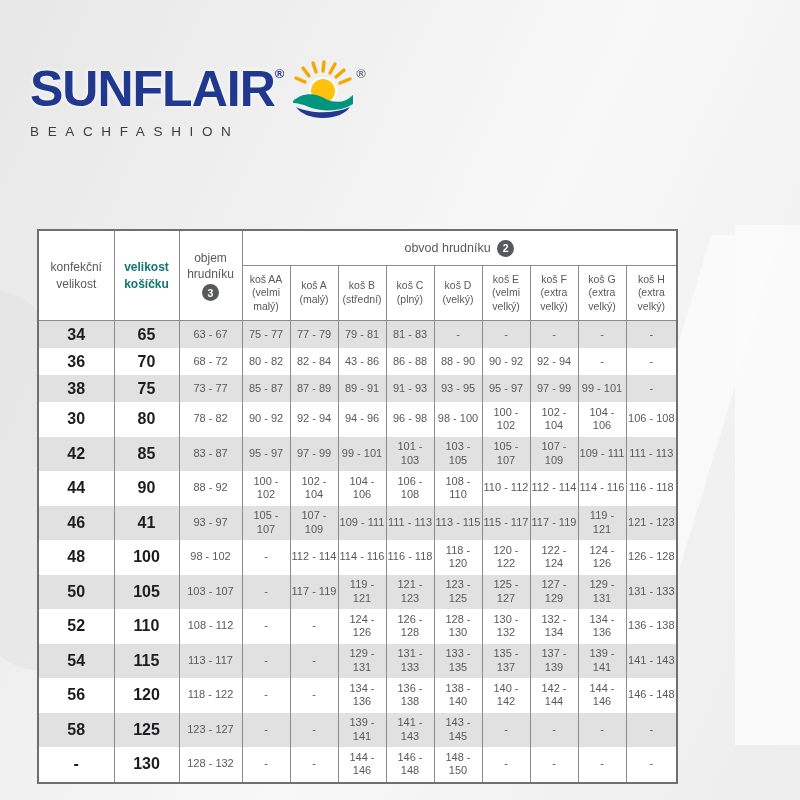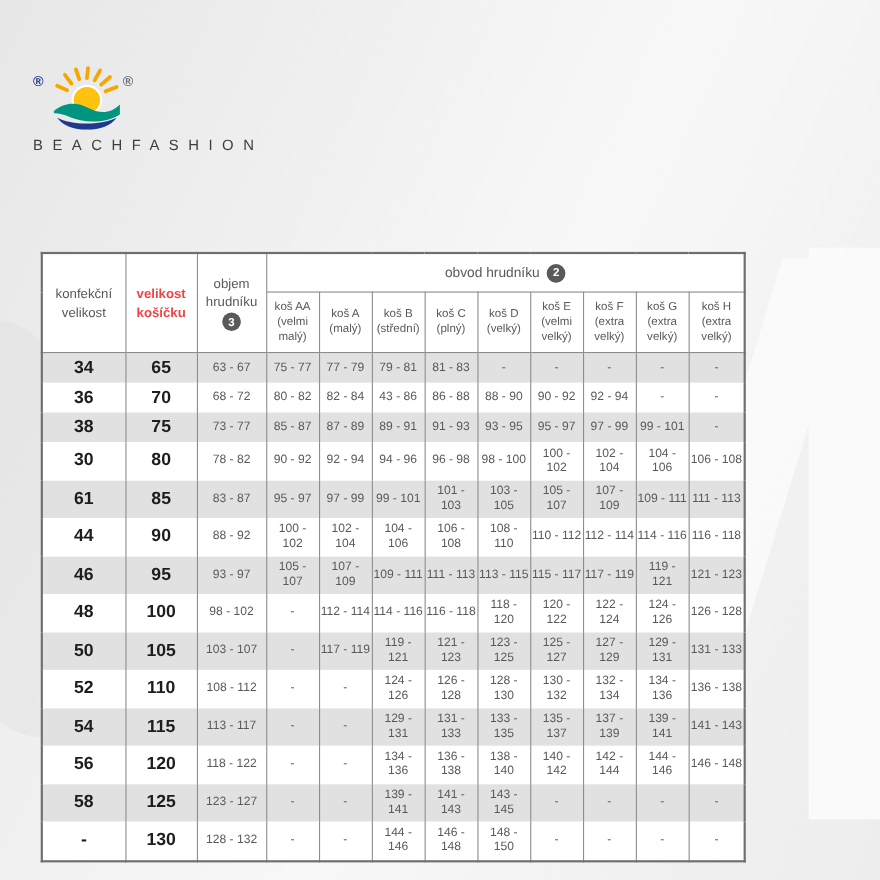--- a/index.html
+++ b/index.html
@@ -34,21 +34,21 @@
   .size-table{
     position:absolute;left:37px;top:229px;width:639px;z-index:1;
     border-collapse:collapse;table-layout:fixed;background:#fff;
     border:2px solid #6f6f6f;
   }
   .size-table th{
     background:#fff;border:1px solid #8c8c8c;color:#58595b;
     font-weight:normal;text-align:center;padding:2px 1px;
   }
   th.h-main{font-size:12px;line-height:1.35;}
-  th.h-main.bold span{font-weight:bold;color:#ef4444;}
+  th.h-main.bold span{font-weight:bold;color:#0f766e;}
   th.h-group{font-size:12.5px;height:30px;}
   th.h-cup{font-size:10.5px;line-height:1.3;height:50px;vertical-align:middle;}
   .size-table td{
     border-left:1px solid #8c8c8c;border-right:1px solid #8c8c8c;
     border-top:none;border-bottom:none;
     text-align:center;vertical-align:middle;
     font-size:11px;line-height:1.25;color:#58595b;padding:3.5px 1px;
   }
   tr.gray td{background:#e1e1e1;}
   tr.white td{background:#ffffff;}
@@ -64,20 +64,21 @@
 </head>
 <body>
 
 <div class="wm wm-a"></div>
 <div class="wm wm-b"></div>
 <div class="wm wm-c"></div>
 <div class="wm wm-d"></div>
 
 <div class="logo">
   <div class="logo-row">
+    <span class="brand">SUNFLAIR</span>
     <span class="reg">®</span>
     <svg class="sun-svg" viewBox="0 0 66 58">
       <g stroke="#f7a600" stroke-width="3.4" stroke-linecap="round">
         <line x1="15" y1="22" x2="6" y2="18"></line>
         <line x1="19" y1="16" x2="13" y2="8"></line>
         <line x1="26" y1="12" x2="23" y2="3"></line>
         <line x1="33" y1="11" x2="34" y2="2"></line>
         <line x1="40" y1="13" x2="45" y2="4"></line>
         <line x1="46" y1="17" x2="54" y2="10"></line>
         <line x1="50" y1="23" x2="60" y2="19"></line>
@@ -213,21 +214,21 @@
         <td class="c-val">92 - 94</td>
         <td class="c-val">94 - 96</td>
         <td class="c-val">96 - 98</td>
         <td class="c-val">98 - 100</td>
         <td class="c-val">100 - 102</td>
         <td class="c-val">102 - 104</td>
         <td class="c-val">104 - 106</td>
         <td class="c-val">106 - 108</td>
       </tr>
       <tr class="gray">
-        <td class="c-size">61</td>
+        <td class="c-size">42</td>
         <td class="c-cup">85</td>
         <td class="c-vol">83 - 87</td>
         <td class="c-val">95 - 97</td>
         <td class="c-val">97 - 99</td>
         <td class="c-val">99 - 101</td>
         <td class="c-val">101 - 103</td>
         <td class="c-val">103 - 105</td>
         <td class="c-val">105 - 107</td>
         <td class="c-val">107 - 109</td>
         <td class="c-val">109 - 111</td>
@@ -242,21 +243,21 @@
         <td class="c-val">104 - 106</td>
         <td class="c-val">106 - 108</td>
         <td class="c-val">108 - 110</td>
         <td class="c-val">110 - 112</td>
         <td class="c-val">112 - 114</td>
         <td class="c-val">114 - 116</td>
         <td class="c-val">116 - 118</td>
       </tr>
       <tr class="gray">
         <td class="c-size">46</td>
-        <td class="c-cup">95</td>
+        <td class="c-cup">41</td>
         <td class="c-vol">93 - 97</td>
         <td class="c-val">105 - 107</td>
         <td class="c-val">107 - 109</td>
         <td class="c-val">109 - 111</td>
         <td class="c-val">111 - 113</td>
         <td class="c-val">113 - 115</td>
         <td class="c-val">115 - 117</td>
         <td class="c-val">117 - 119</td>
         <td class="c-val">119 - 121</td>
         <td class="c-val">121 - 123</td>

